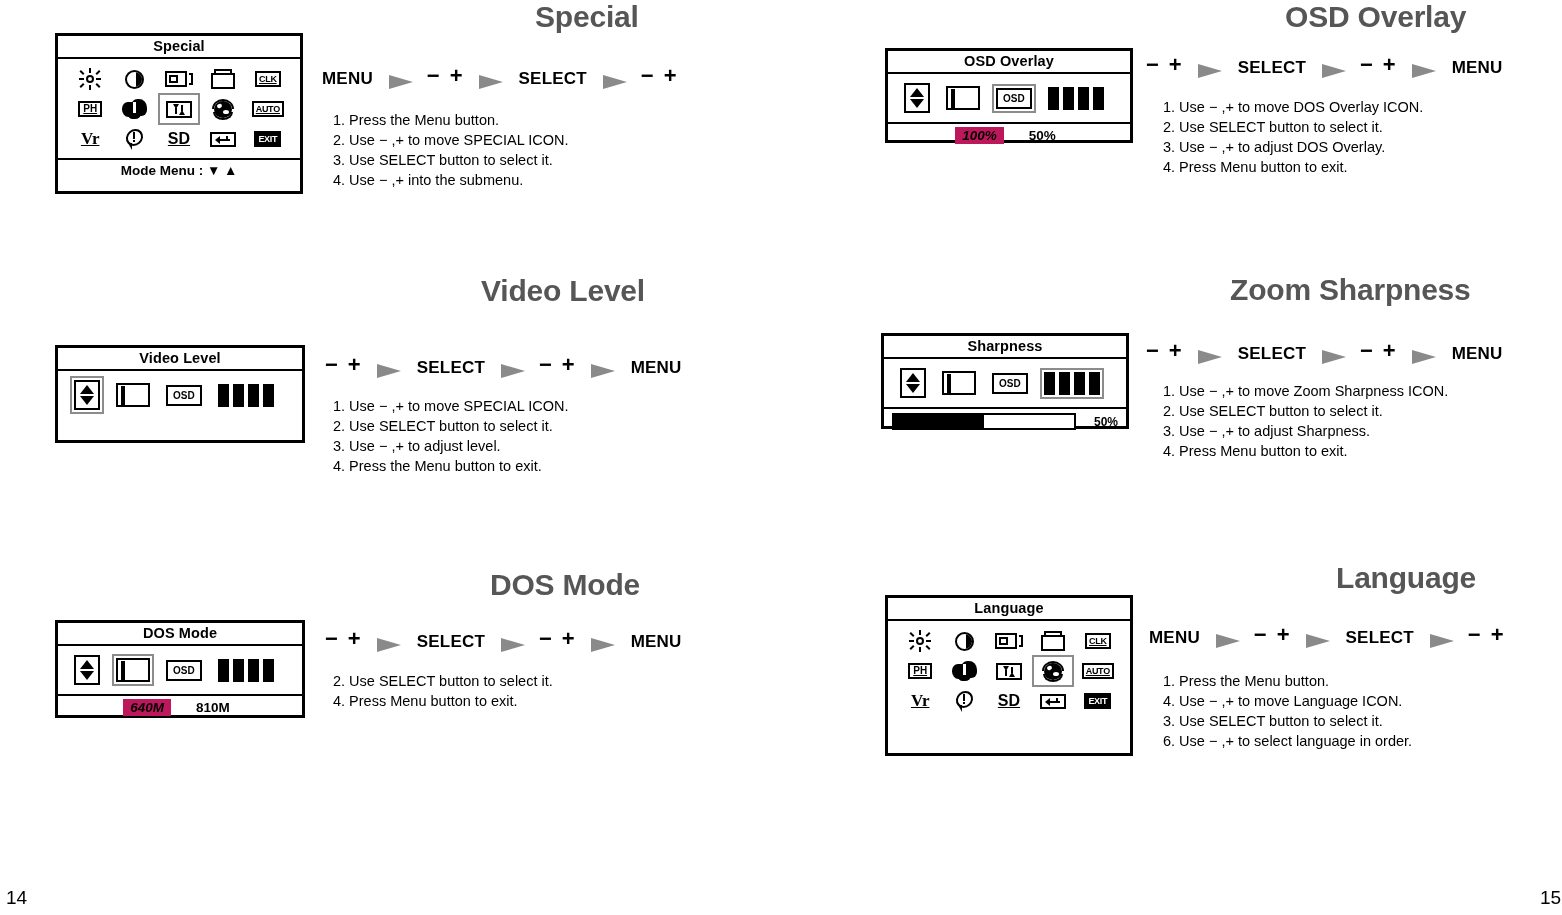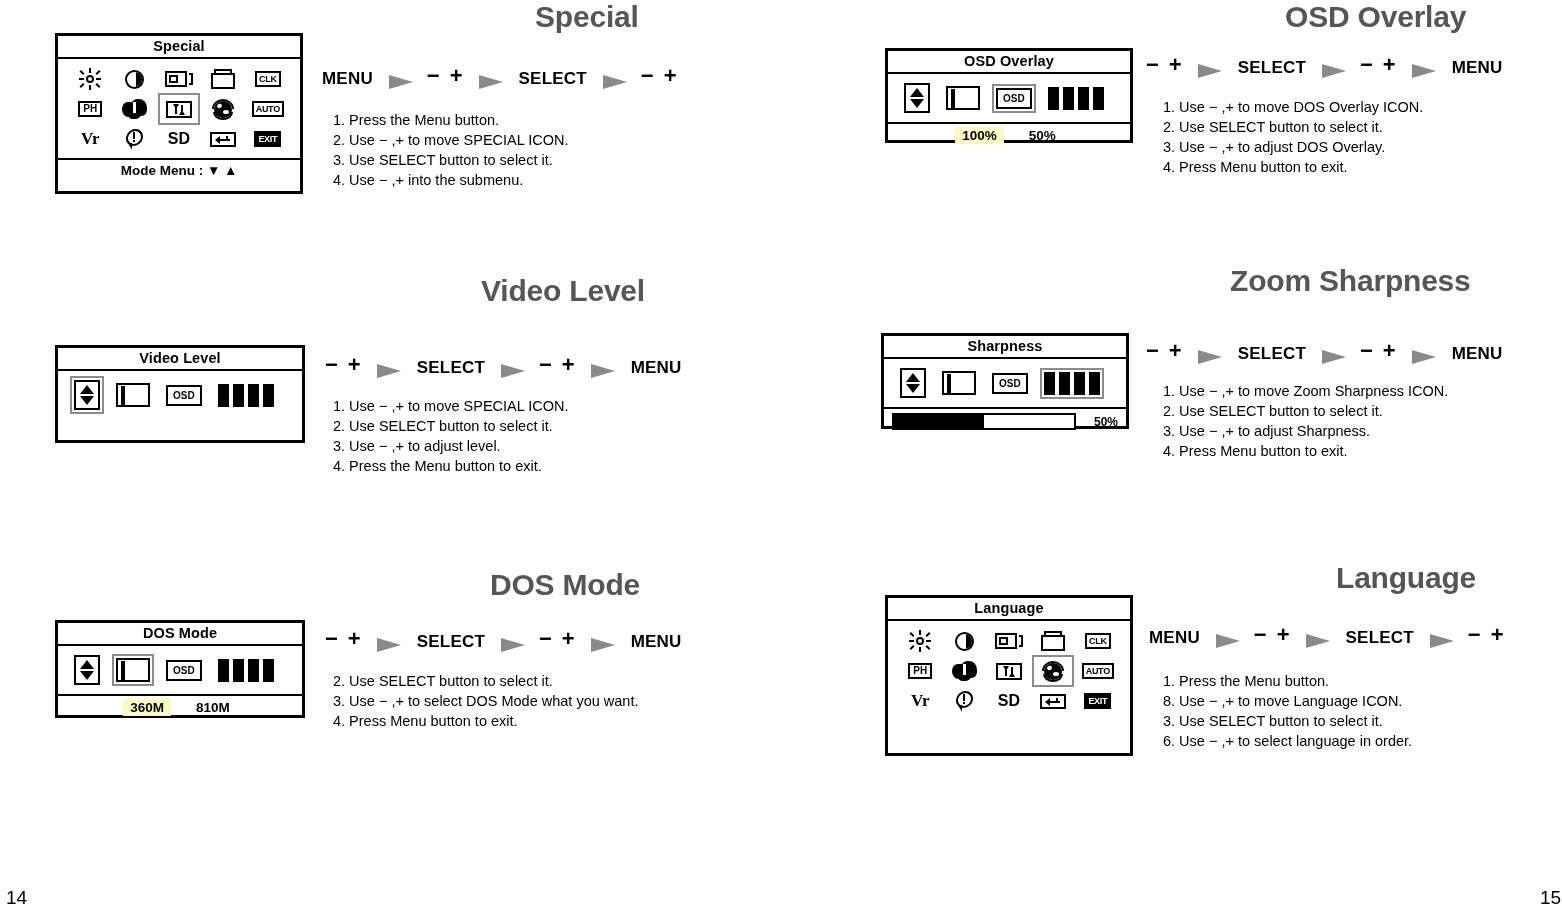--- a/index.html
+++ b/index.html
@@ -42,21 +42,21 @@
     padding: 2px 0 3px 0;
     letter-spacing: 0.1px;
   }
   .osd-foot {
     text-align: center;
     font-size: 13.5px;
     font-weight: bold;
     border-top: 2px solid #000;
     padding: 3px 0 4px 0;
   }
-  .osd-body { position: relative; }
+  .osd-body { position: relative; text-decoration: underline; }
 
   
   .icon-grid {
     display: grid;
     grid-template-columns: repeat(5, 1fr);
     grid-template-rows: repeat(3, 1fr);
     align-items: center;
     justify-items: center;
     padding: 5px 10px 4px 10px;
   }
@@ -79,21 +79,21 @@
 
   
   .val-row {
     display: flex; align-items: center; justify-content: center;
     gap: 18px;
     border-top: 2px solid #000;
     padding: 3px 0 4px 0;
     font-size: 13.5px; font-weight: bold;
   }
   .val-row .v { padding: 1px 7px; }
-  .val-row .v.on { background: #fef9c3; }
+  .val-row .v.on { background: #be185d; font-style: italic; }
 
   
   .slider-row {
     display: flex; align-items: center;
     border-top: 2px solid #000;
     padding: 4px 8px 5px 8px;
     gap: 8px;
   }
   .slider-track {
     flex: 1 1 auto;
@@ -449,21 +449,21 @@
       <div class="sub-item">
           <span class="ic ic-bars">
             <i></i>
             <i></i>
             <i></i>
             <i></i>
           </span>
         </div>
     </div>
     <div class="val-row">
-      <span class="v on">360M</span>
+      <span class="v on">640M</span>
       <span class="v">810M</span>
     </div>
   </div>
 
   <div class="seq" style="left:325px; top:626px;">
     <span class="pm">−</span>
     <span style="width:8px"></span>
     <span class="pm">+</span>
     <span style="width:14px"></span>
       <span class="arrow-ico"></span>
@@ -476,21 +476,20 @@
     <span style="width:8px"></span>
     <span class="pm">+</span>
     <span style="width:14px"></span>
       <span class="arrow-ico"></span>
       <span style="width:14px"></span>
     <span class="word">MENU</span>
   </div>
 
   <div class="steps" style="left:333px; top:671px;">
     <div>2. Use SELECT button to select it.</div>
-    <div>3. Use  − ,+ to select DOS Mode what you want.</div>
     <div>4. Press Menu button to exit.</div>
   </div>
 
   <div class="sec-title" style="left:1285px; top:0px;">OSD Overlay</div>
 
   <div class="osd" style="left:885px; top:48px; width:248px; height:95px;">
     <div class="osd-head">OSD Overlay</div>
     <div class="sub-row">
       <div class="sub-item">
           <span class="ic ic-updown">
@@ -539,21 +538,21 @@
     <span class="word">MENU</span>
   </div>
 
   <div class="steps" style="left:1163px; top:97px;">
     <div>1. Use  − ,+ to move DOS Overlay ICON.</div>
     <div>2. Use SELECT button to select it.</div>
     <div>3. Use  − ,+ to adjust DOS Overlay.</div>
     <div>4. Press Menu button to exit.</div>
   </div>
 
-  <div class="sec-title" style="left:1230px; top:264px;">Zoom Sharpness</div>
+  <div class="sec-title" style="left:1230px; top:273px;">Zoom Sharpness</div>
 
   <div class="osd" style="left:881px; top:333px; width:248px; height:96px;">
     <div class="osd-head">Sharpness</div>
     <div class="sub-row">
       <div class="sub-item">
           <span class="ic ic-updown">
             <i class="up"></i>
             <i class="dn"></i>
           </span>
         </div>
@@ -721,21 +720,21 @@
     <span style="width:14px"></span>
       <span class="arrow-ico"></span>
       <span style="width:14px"></span>
     <span class="pm">−</span>
     <span style="width:8px"></span>
     <span class="pm">+</span>
   </div>
 
   <div class="steps" style="left:1163px; top:671px;">
     <div>1. Press the Menu button.</div>
-    <div>8. Use  − ,+ to move Language ICON.</div>
+    <div>4. Use  − ,+ to move Language ICON.</div>
     <div>3. Use SELECT button to select it.</div>
     <div>6. Use  − ,+ to select language in order.</div>
   </div>
 
   <div class="pagenum" style="left:6px;">14</div>
   <div class="pagenum" style="left:1540px;">15</div>
 
 </div>
 
 </body></html>

